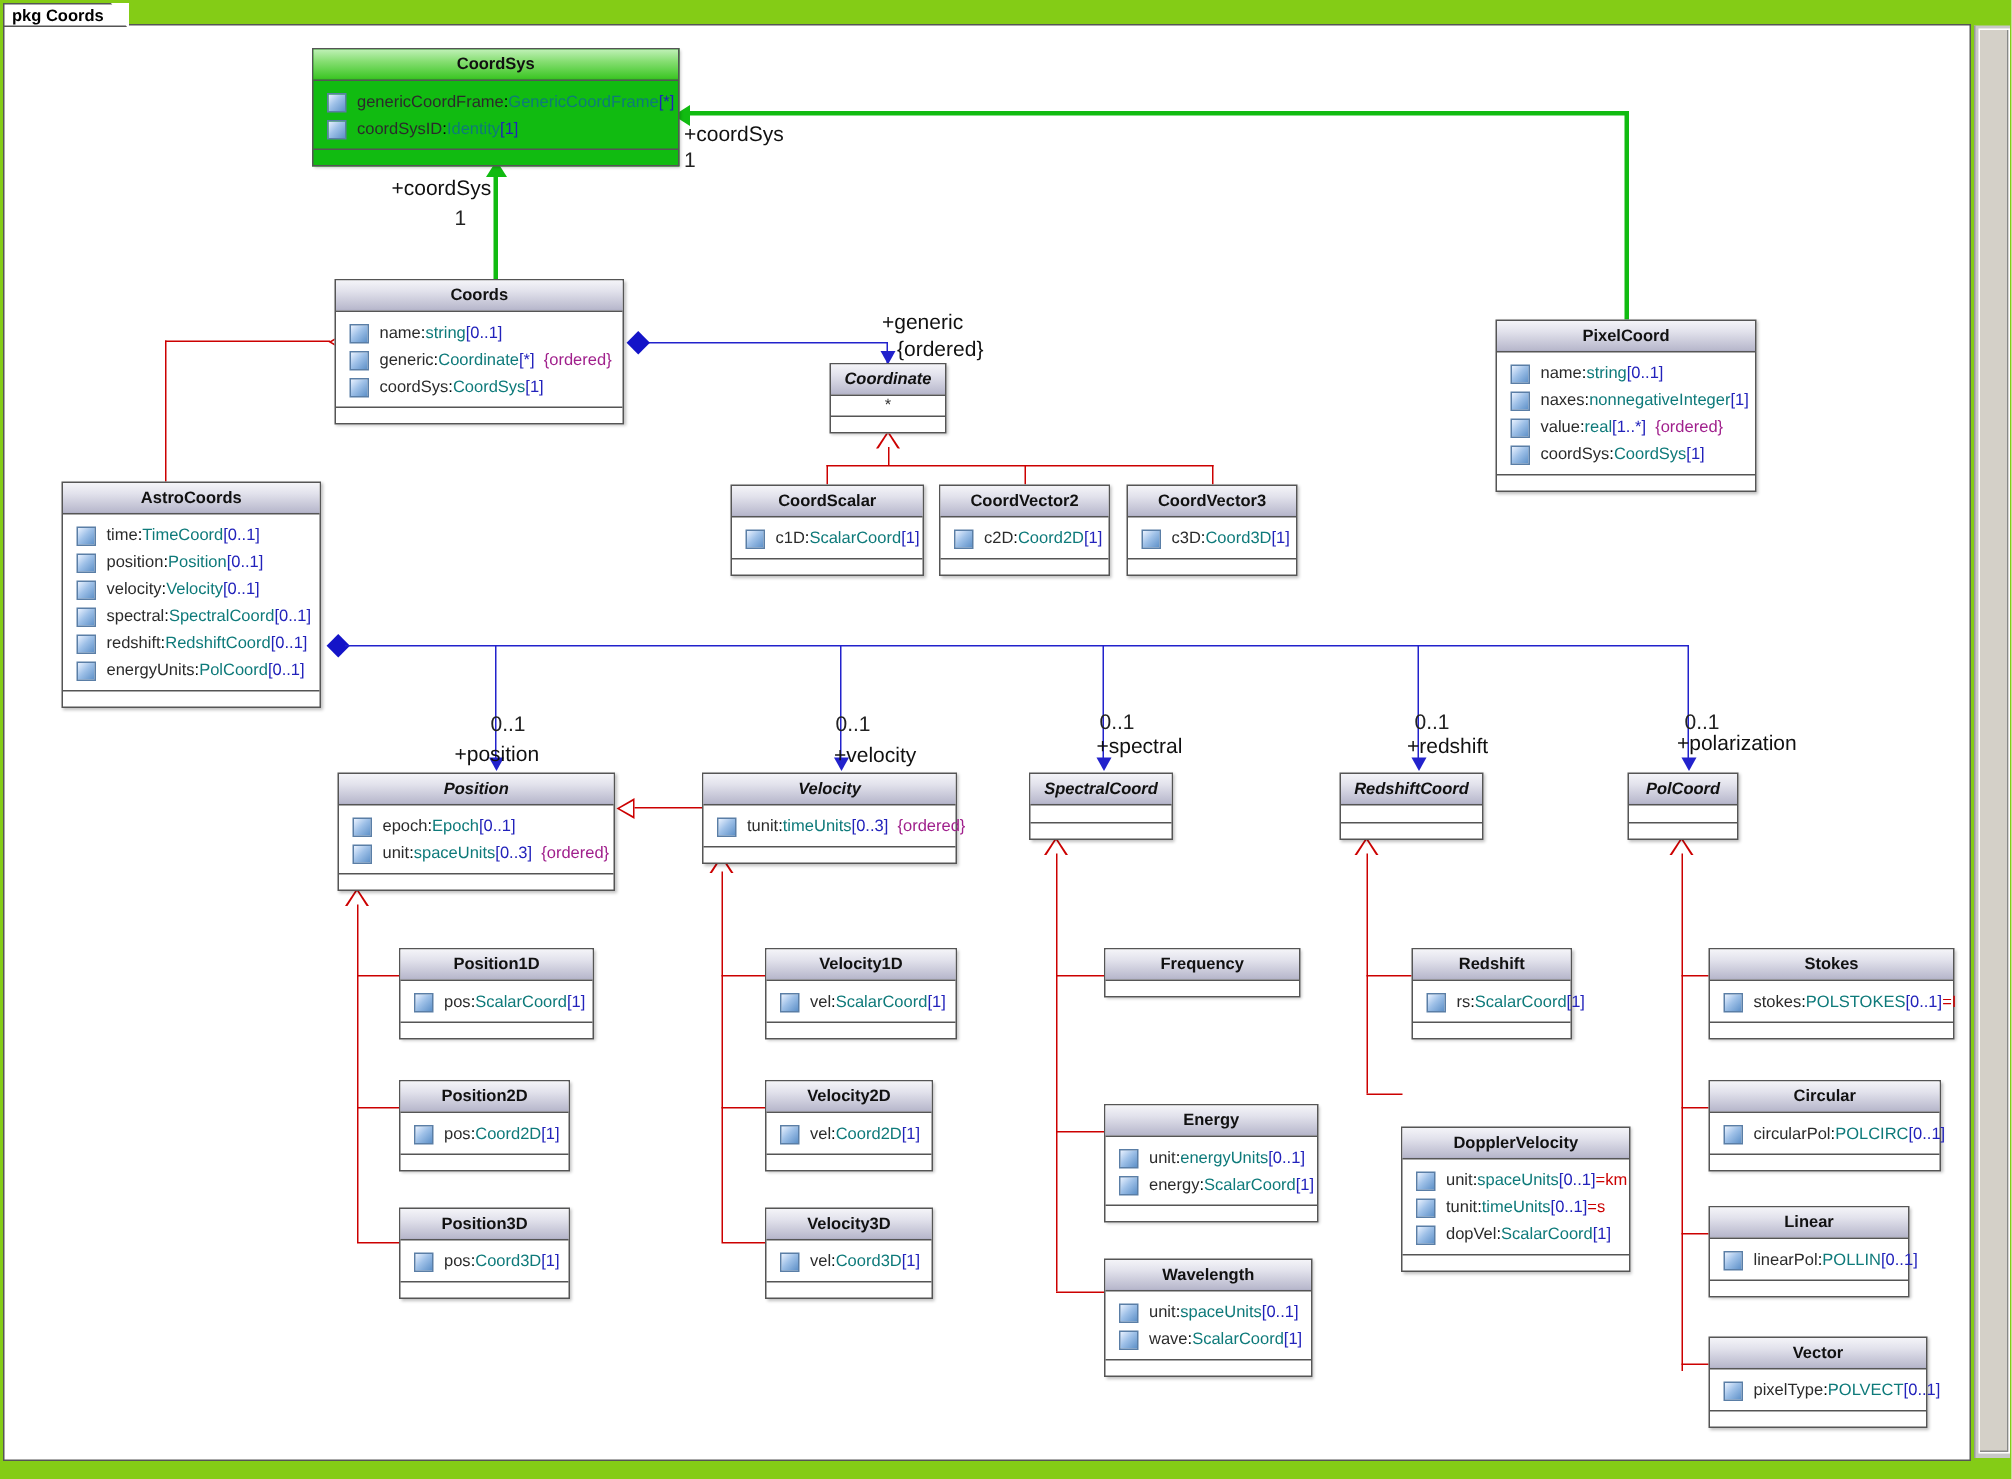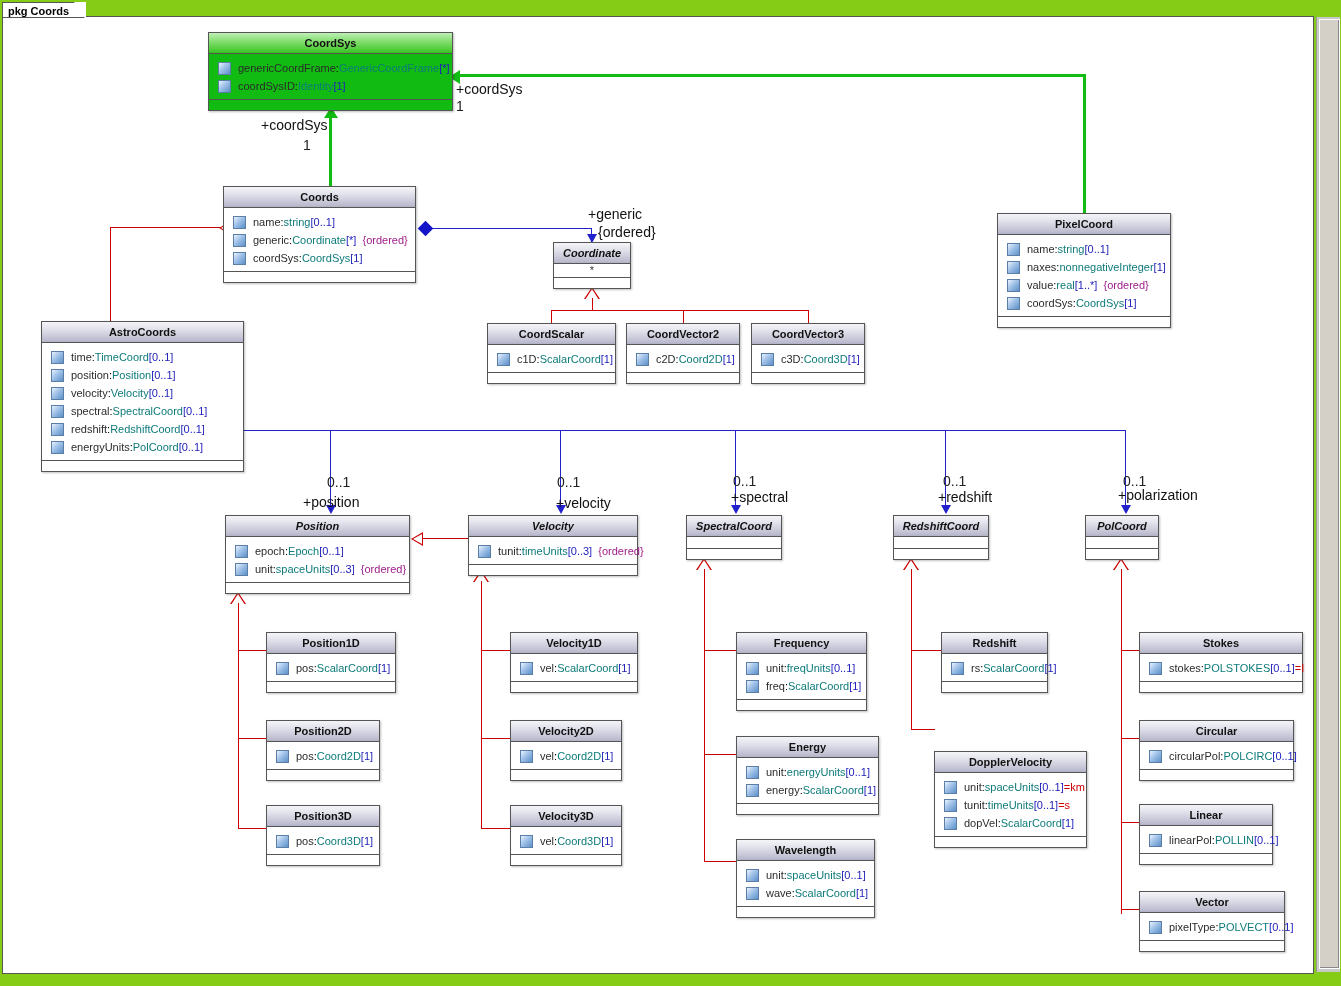--- a/index.html
+++ b/index.html
@@ -205,21 +205,21 @@
           <span><span class="an">generic</span>:<span class="at">Coordinate</span><span class="am">[*]</span>&nbsp;&nbsp;<span class="ac">{ordered}</span></span>
         </div>
       <div class="attr">
           <span class="pic"></span>
           <span><span class="an">coordSys</span>:<span class="at">CoordSys</span><span class="am">[1]</span></span>
         </div>
     </div>
     <div class="cls-ops"></div>
   </div>
 
-  <div class="cls" id="c-astrocoords" style="left:41px;top:321px;width:203px;">
+  <div class="cls" id="c-astrocoords" style="left:41px;top:321px;width:173px;">
     <div class="cls-hdr">AstroCoords</div>
     <div class="cls-attrs">
       <div class="attr">
           <span class="pic"></span>
           <span><span class="an">time</span>:<span class="at">TimeCoord</span><span class="am">[0..1]</span></span>
         </div>
       <div class="attr">
           <span class="pic"></span>
           <span><span class="an">position</span>:<span class="at">Position</span><span class="am">[0..1]</span></span>
         </div>
@@ -412,30 +412,20 @@
       <div class="attr">
           <span class="pic"></span>
           <span><span class="an">vel</span>:<span class="at">Coord3D</span><span class="am">[1]</span></span>
         </div>
     </div>
     <div class="cls-ops"></div>
   </div>
 
   <div class="cls" id="c-frequency" style="left:736px;top:632px;width:131px;">
     <div class="cls-hdr">Frequency</div>
-    <div class="cls-attrs">
-      <div class="attr">
-          <span class="pic"></span>
-          <span><span class="an">unit</span>:<span class="at">freqUnits</span><span class="am">[0..1]</span></span>
-        </div>
-      <div class="attr">
-          <span class="pic"></span>
-          <span><span class="an">freq</span>:<span class="at">ScalarCoord</span><span class="am">[1]</span></span>
-        </div>
-    </div>
     <div class="cls-ops"></div>
   </div>
 
   <div class="cls" id="c-energy" style="left:736px;top:736px;width:143px;">
     <div class="cls-hdr">Energy</div>
     <div class="cls-attrs">
       <div class="attr">
           <span class="pic"></span>
           <span><span class="an">unit</span>:<span class="at">energyUnits</span><span class="am">[0..1]</span></span>
         </div>

